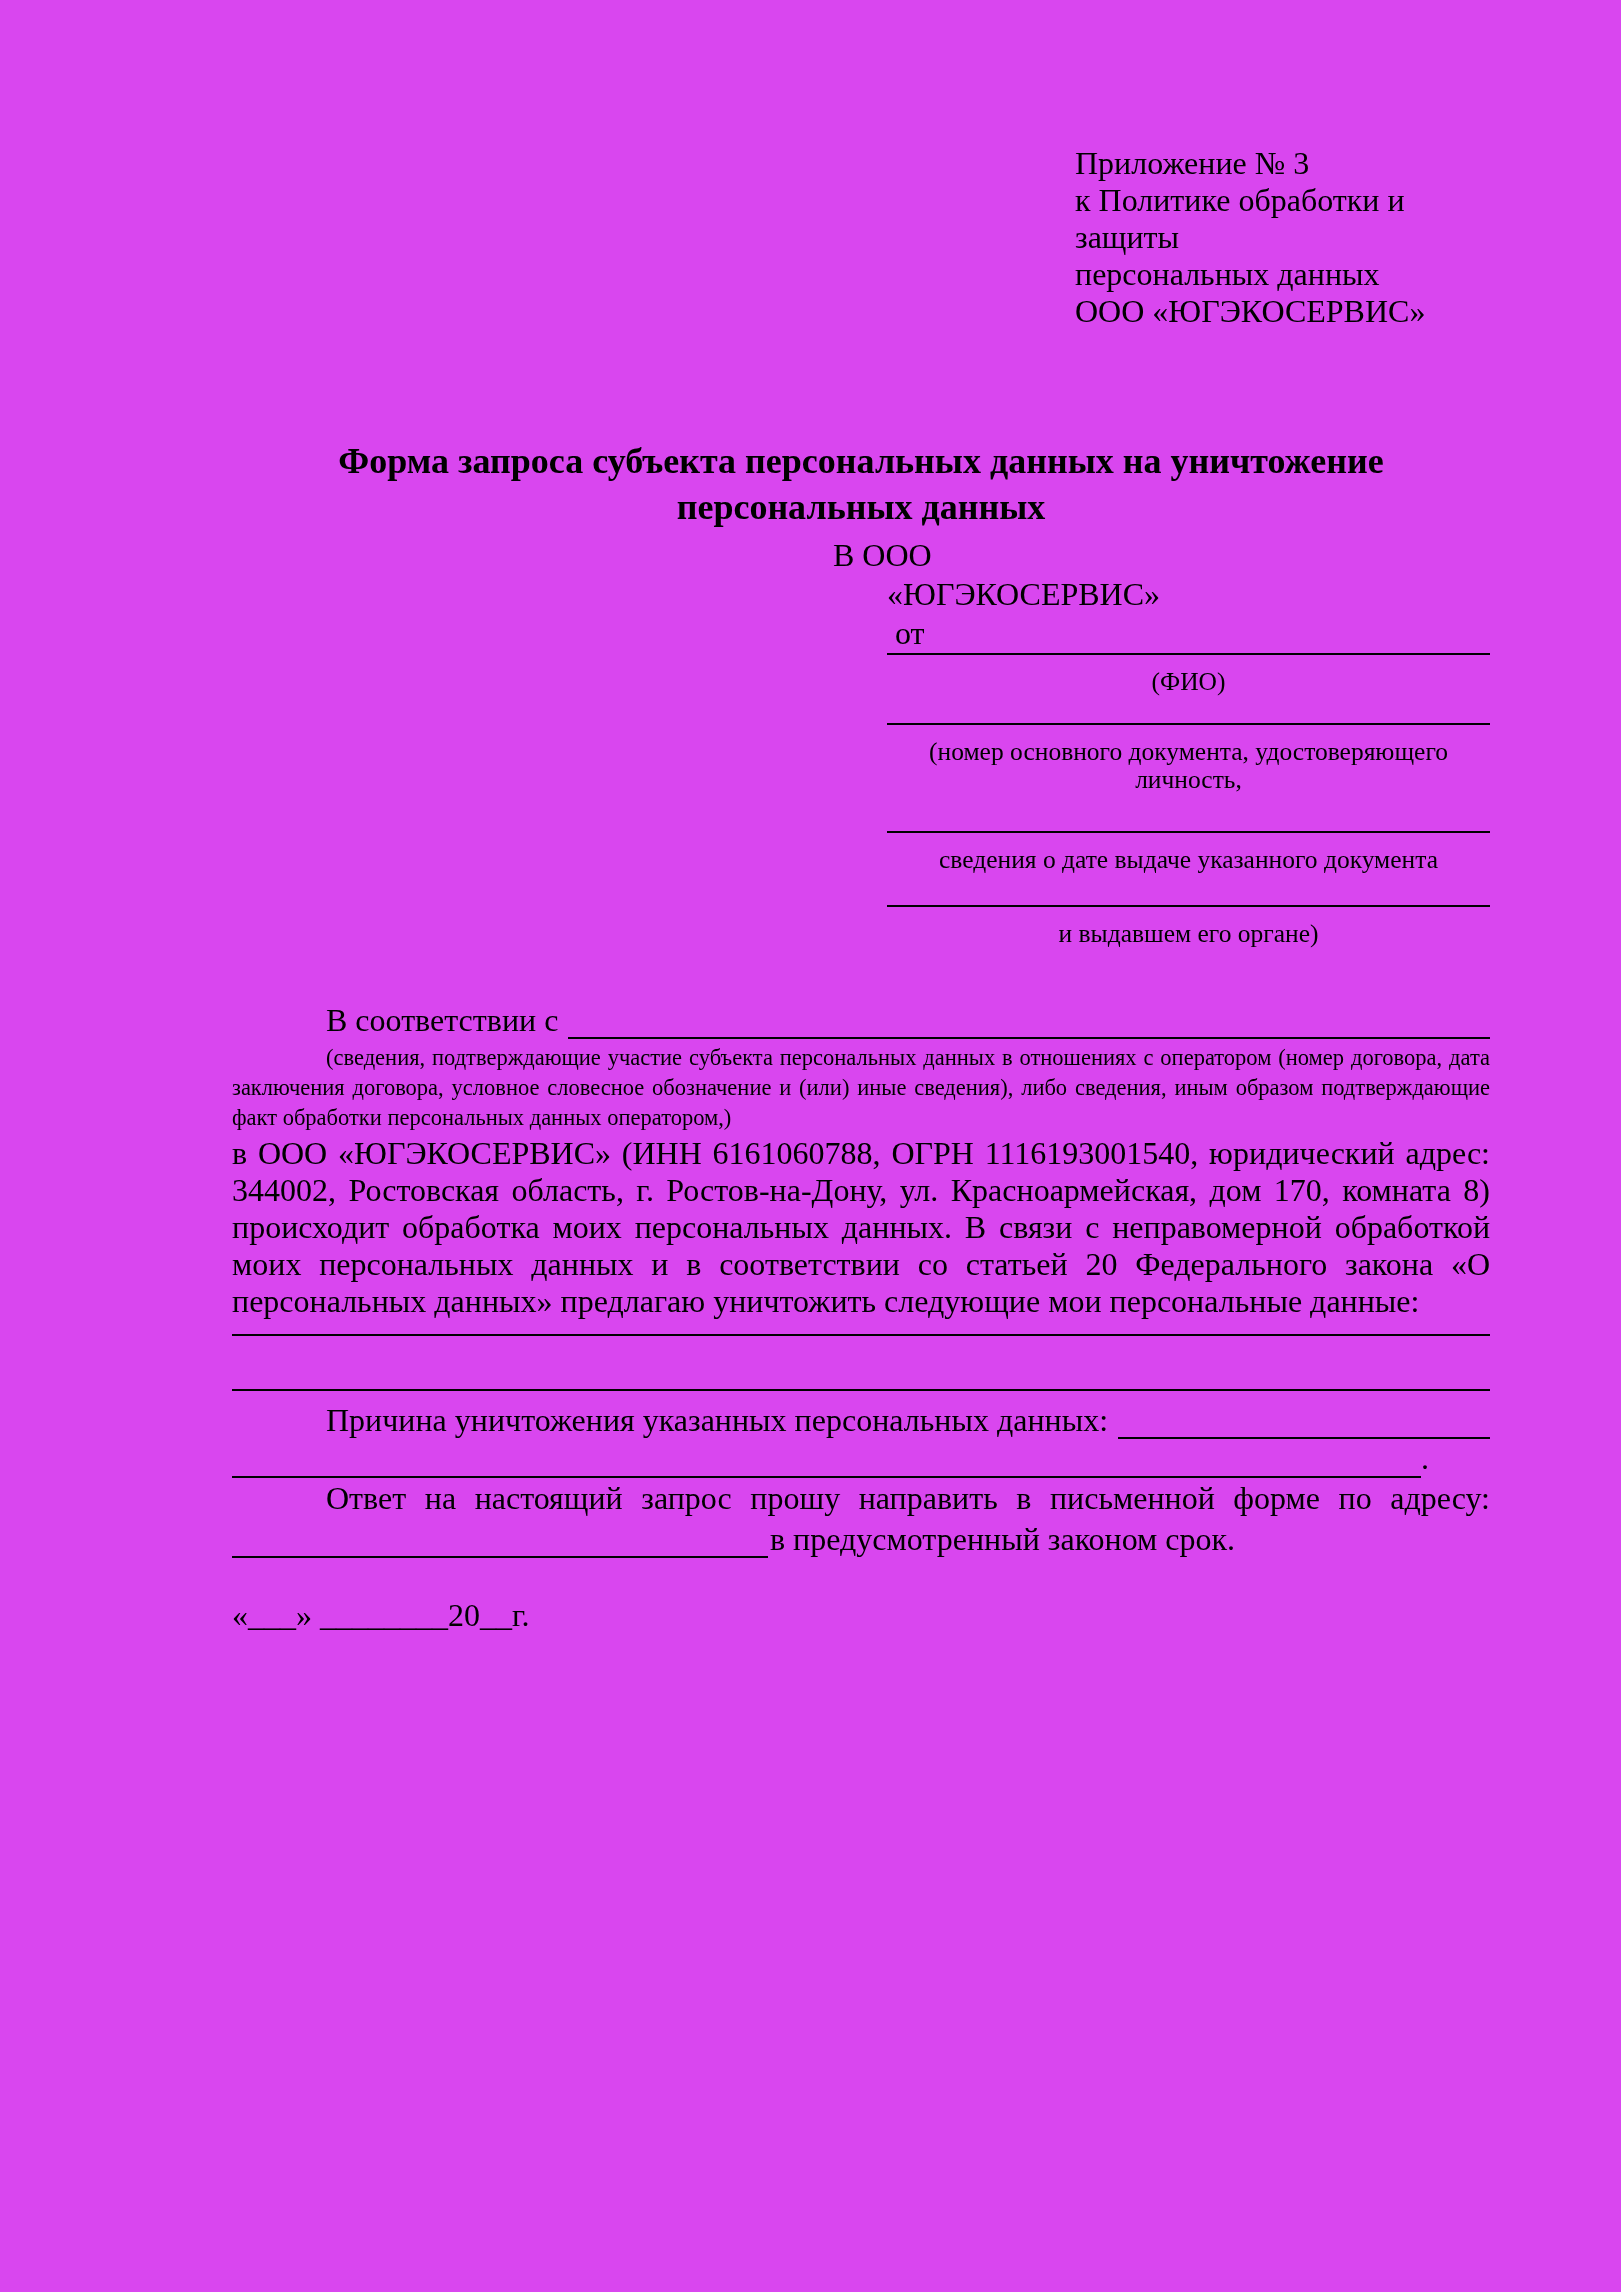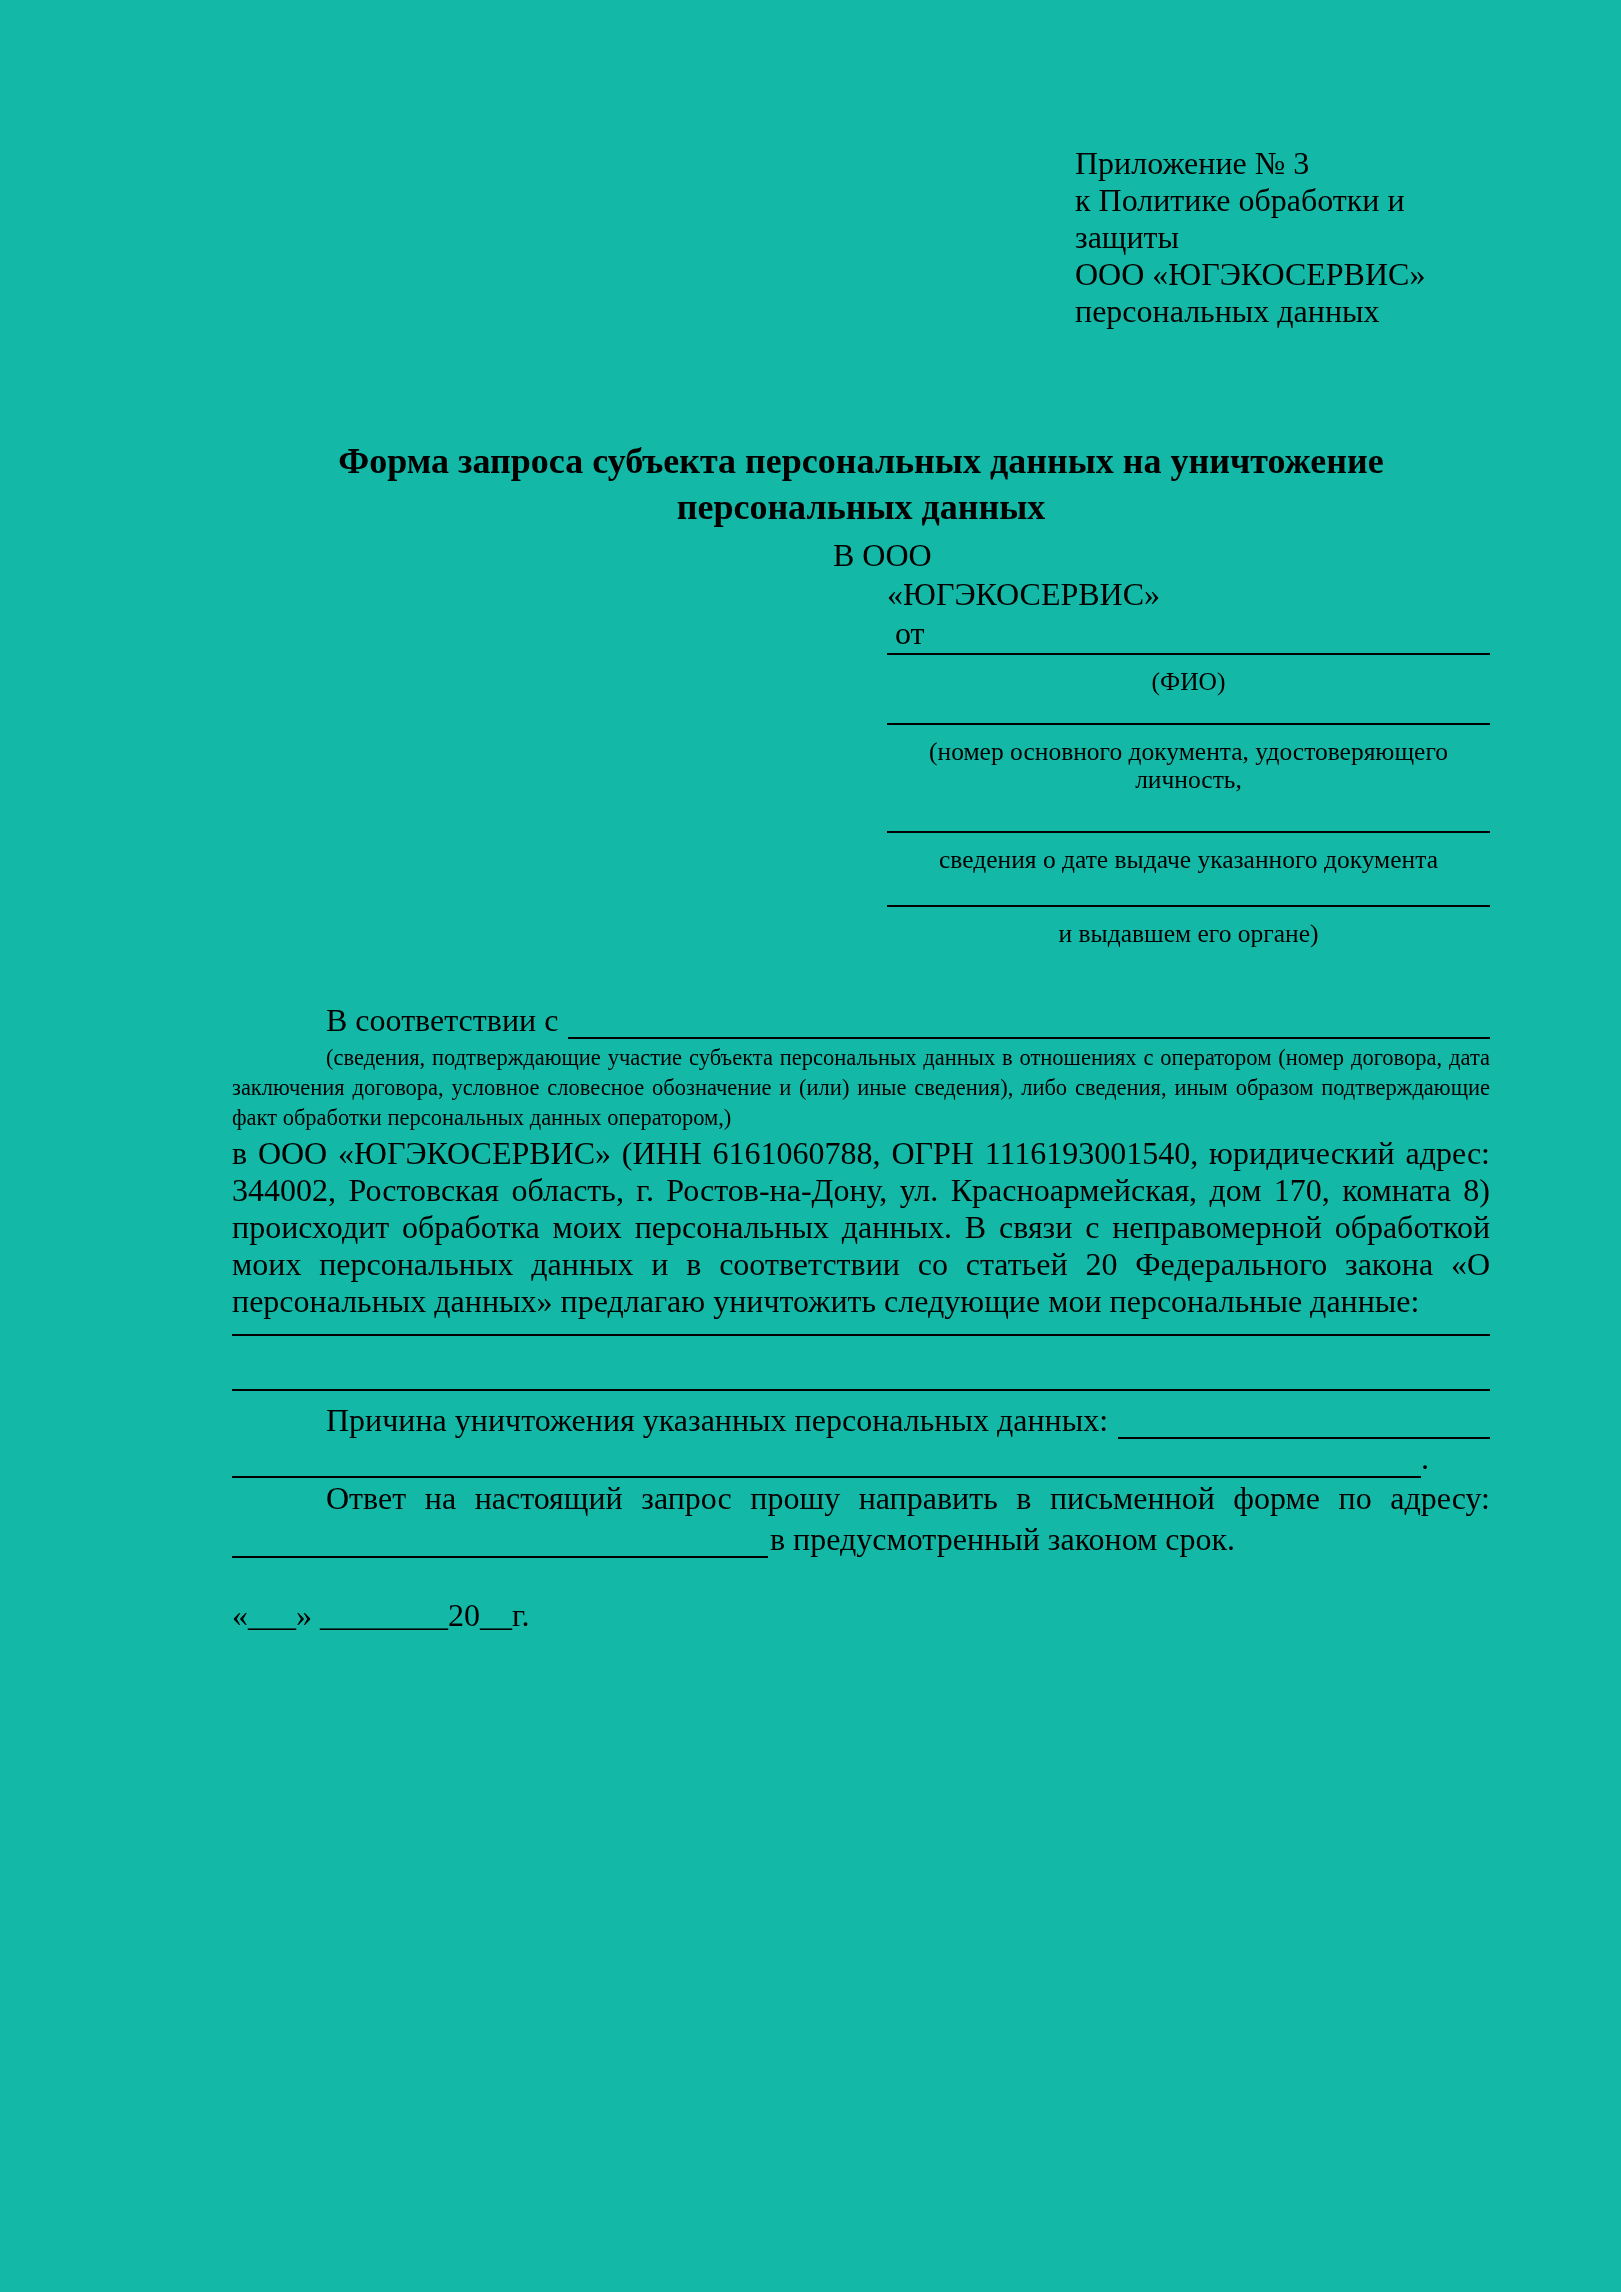--- a/index.html
+++ b/index.html
@@ -1,20 +1,20 @@
 <!DOCTYPE html>
 <html lang="ru"><head>
 <meta charset="utf-8">
 <style>
   html, body { margin: 0; padding: 0; background: #ffffff; }
   .page {
     position: relative;
     width: 1621px;
     height: 2293px;
-    background: #14b8a6;
+    background: #d946ef;
     color: #000000;
     font-family: "Liberation Serif", "DejaVu Serif", serif;
     overflow: hidden;
   }
   .content {
     position: absolute;
     left: 232px;
     top: 0;
     width: 1258px;
     font-size: 32px;
@@ -138,22 +138,22 @@
 </style>
 </head>
 <body>
 
 <div class="page">
   <div class="content">
 
     <div class="appendix">
       <div>Приложение № 3</div>
       <div>к Политике обработки и защиты</div>
+      <div>персональных данных</div>
       <div>ООО «ЮГЭКОСЕРВИС»</div>
-      <div>персональных данных</div>
     </div>
 
     <div class="title">Форма запроса субъекта персональных данных на уничтожение персональных данных</div>
 
     <div class="addr-to">В ООО</div>
     <div class="addr-company">«ЮГЭКОСЕРВИС»</div>
     <div class="addr-from">от</div>
 
     <div class="fields">
       <div class="rule"></div>

